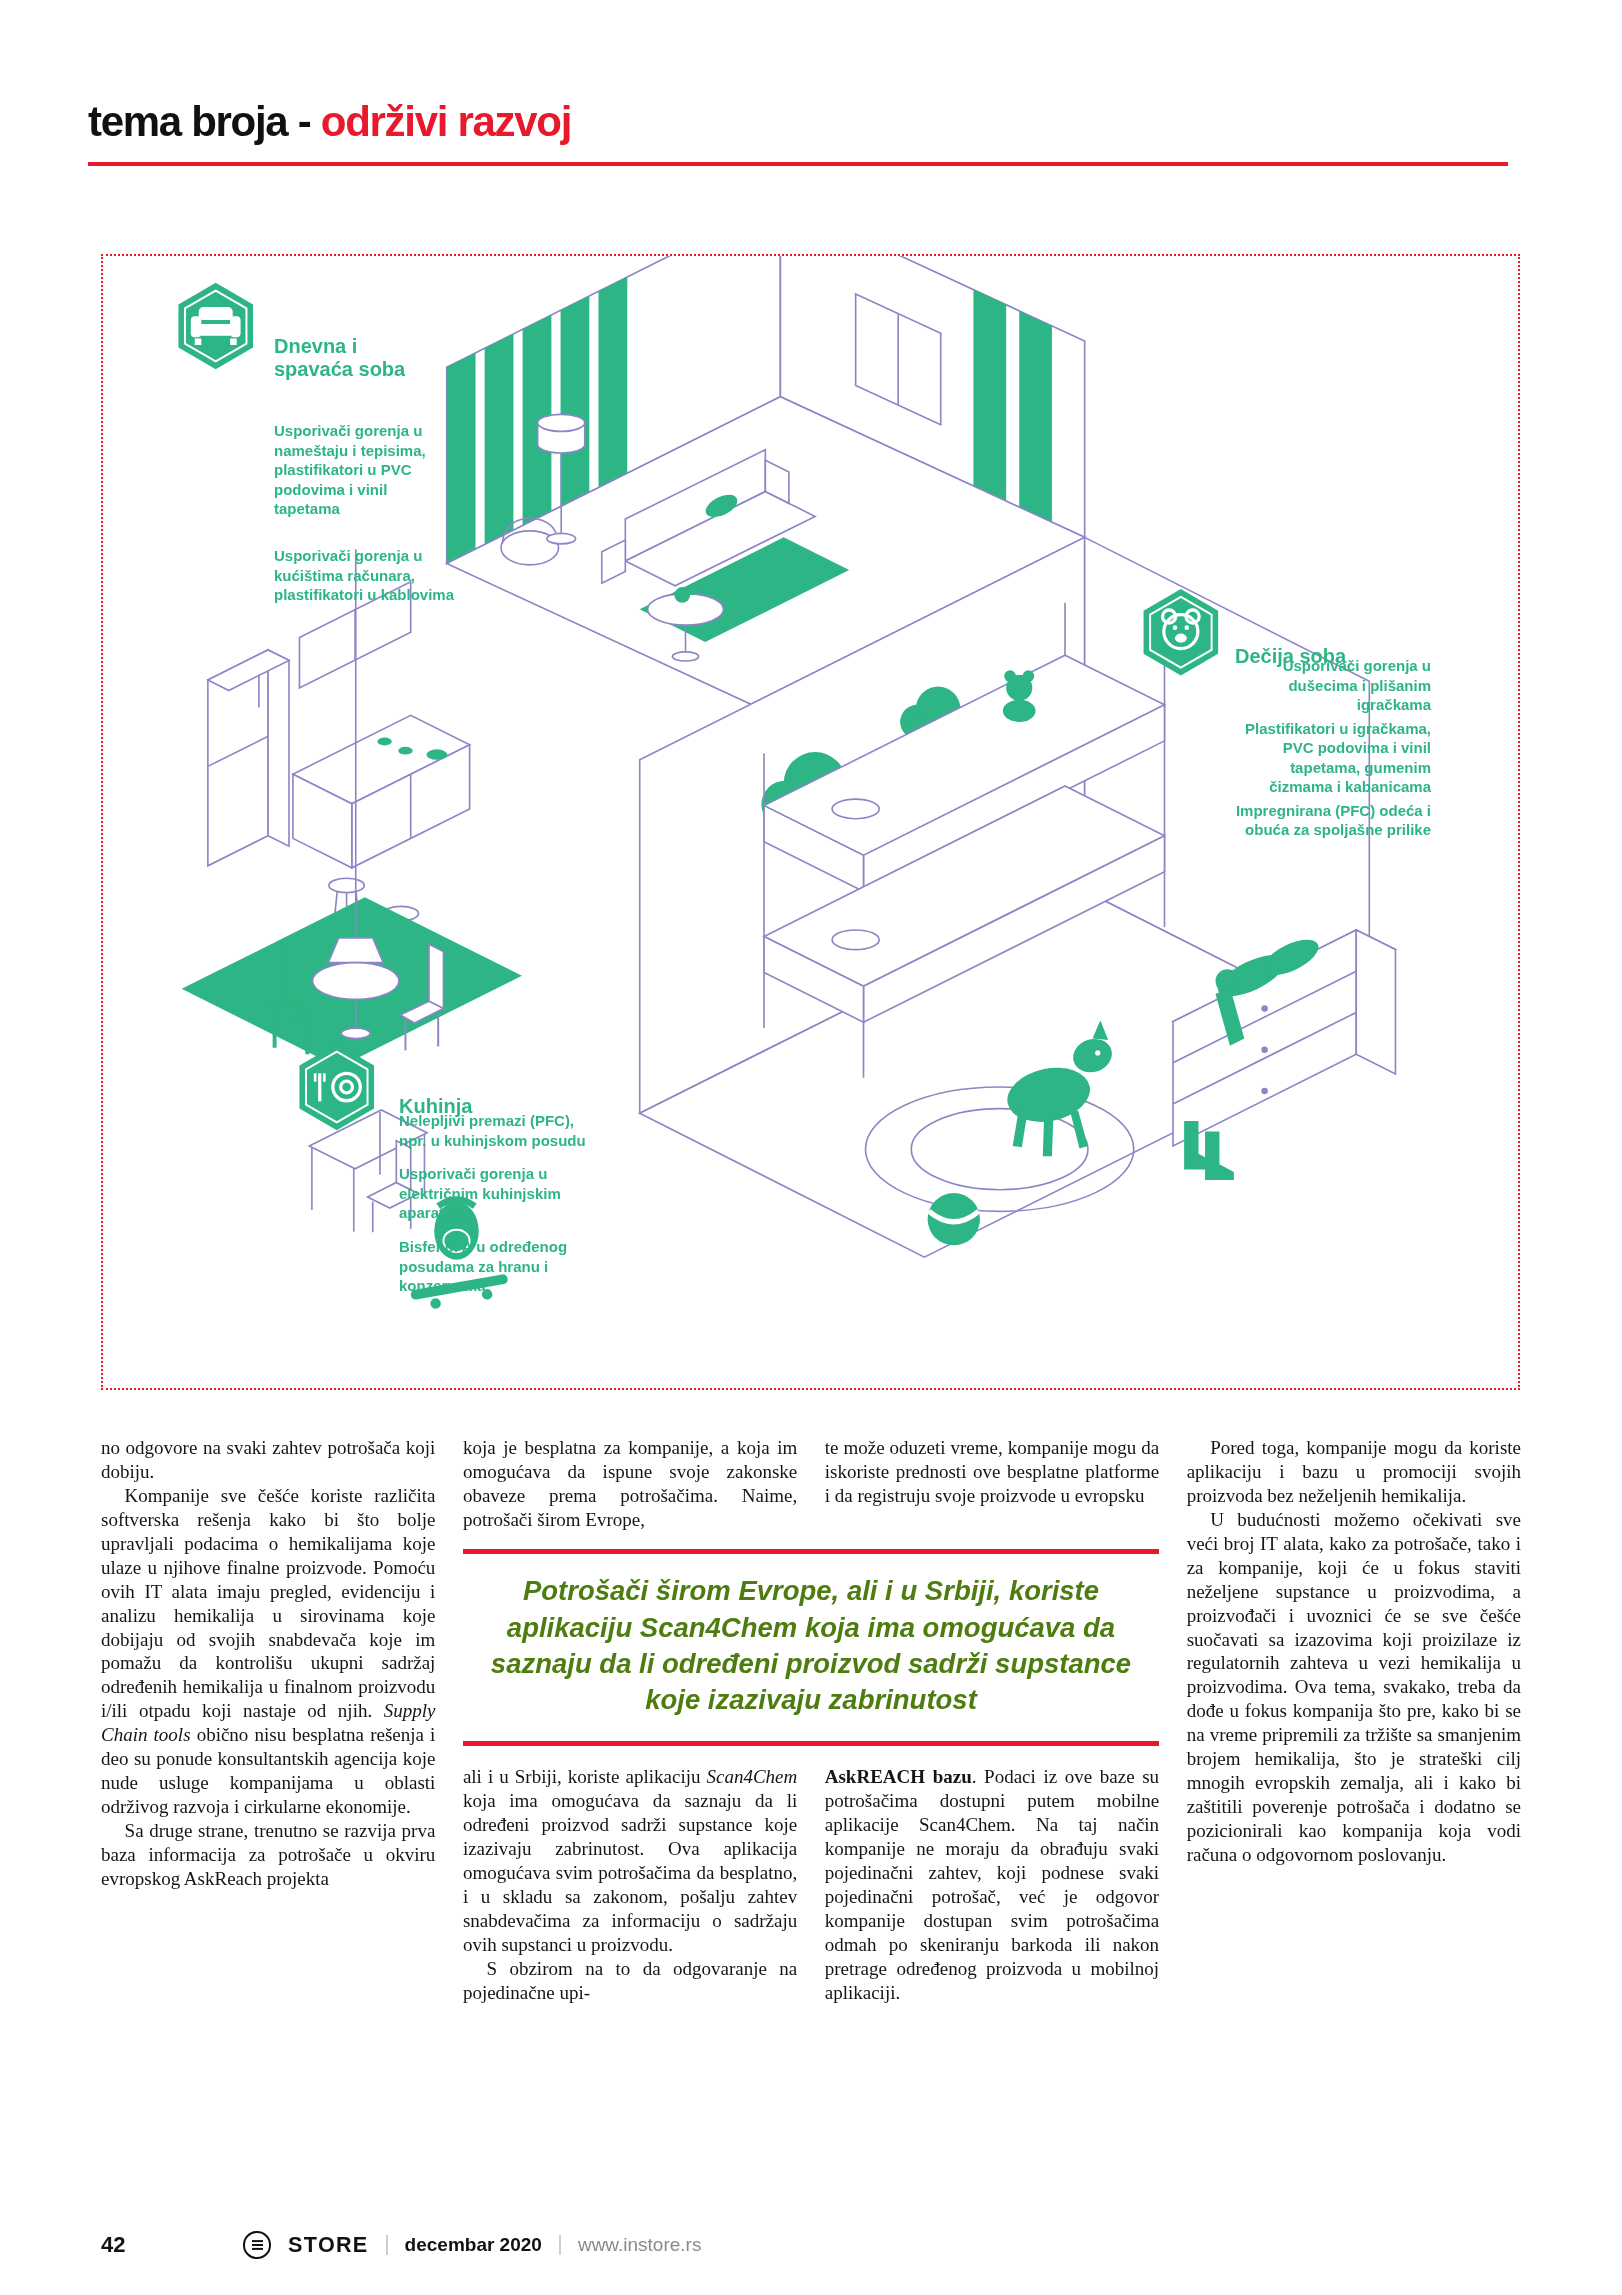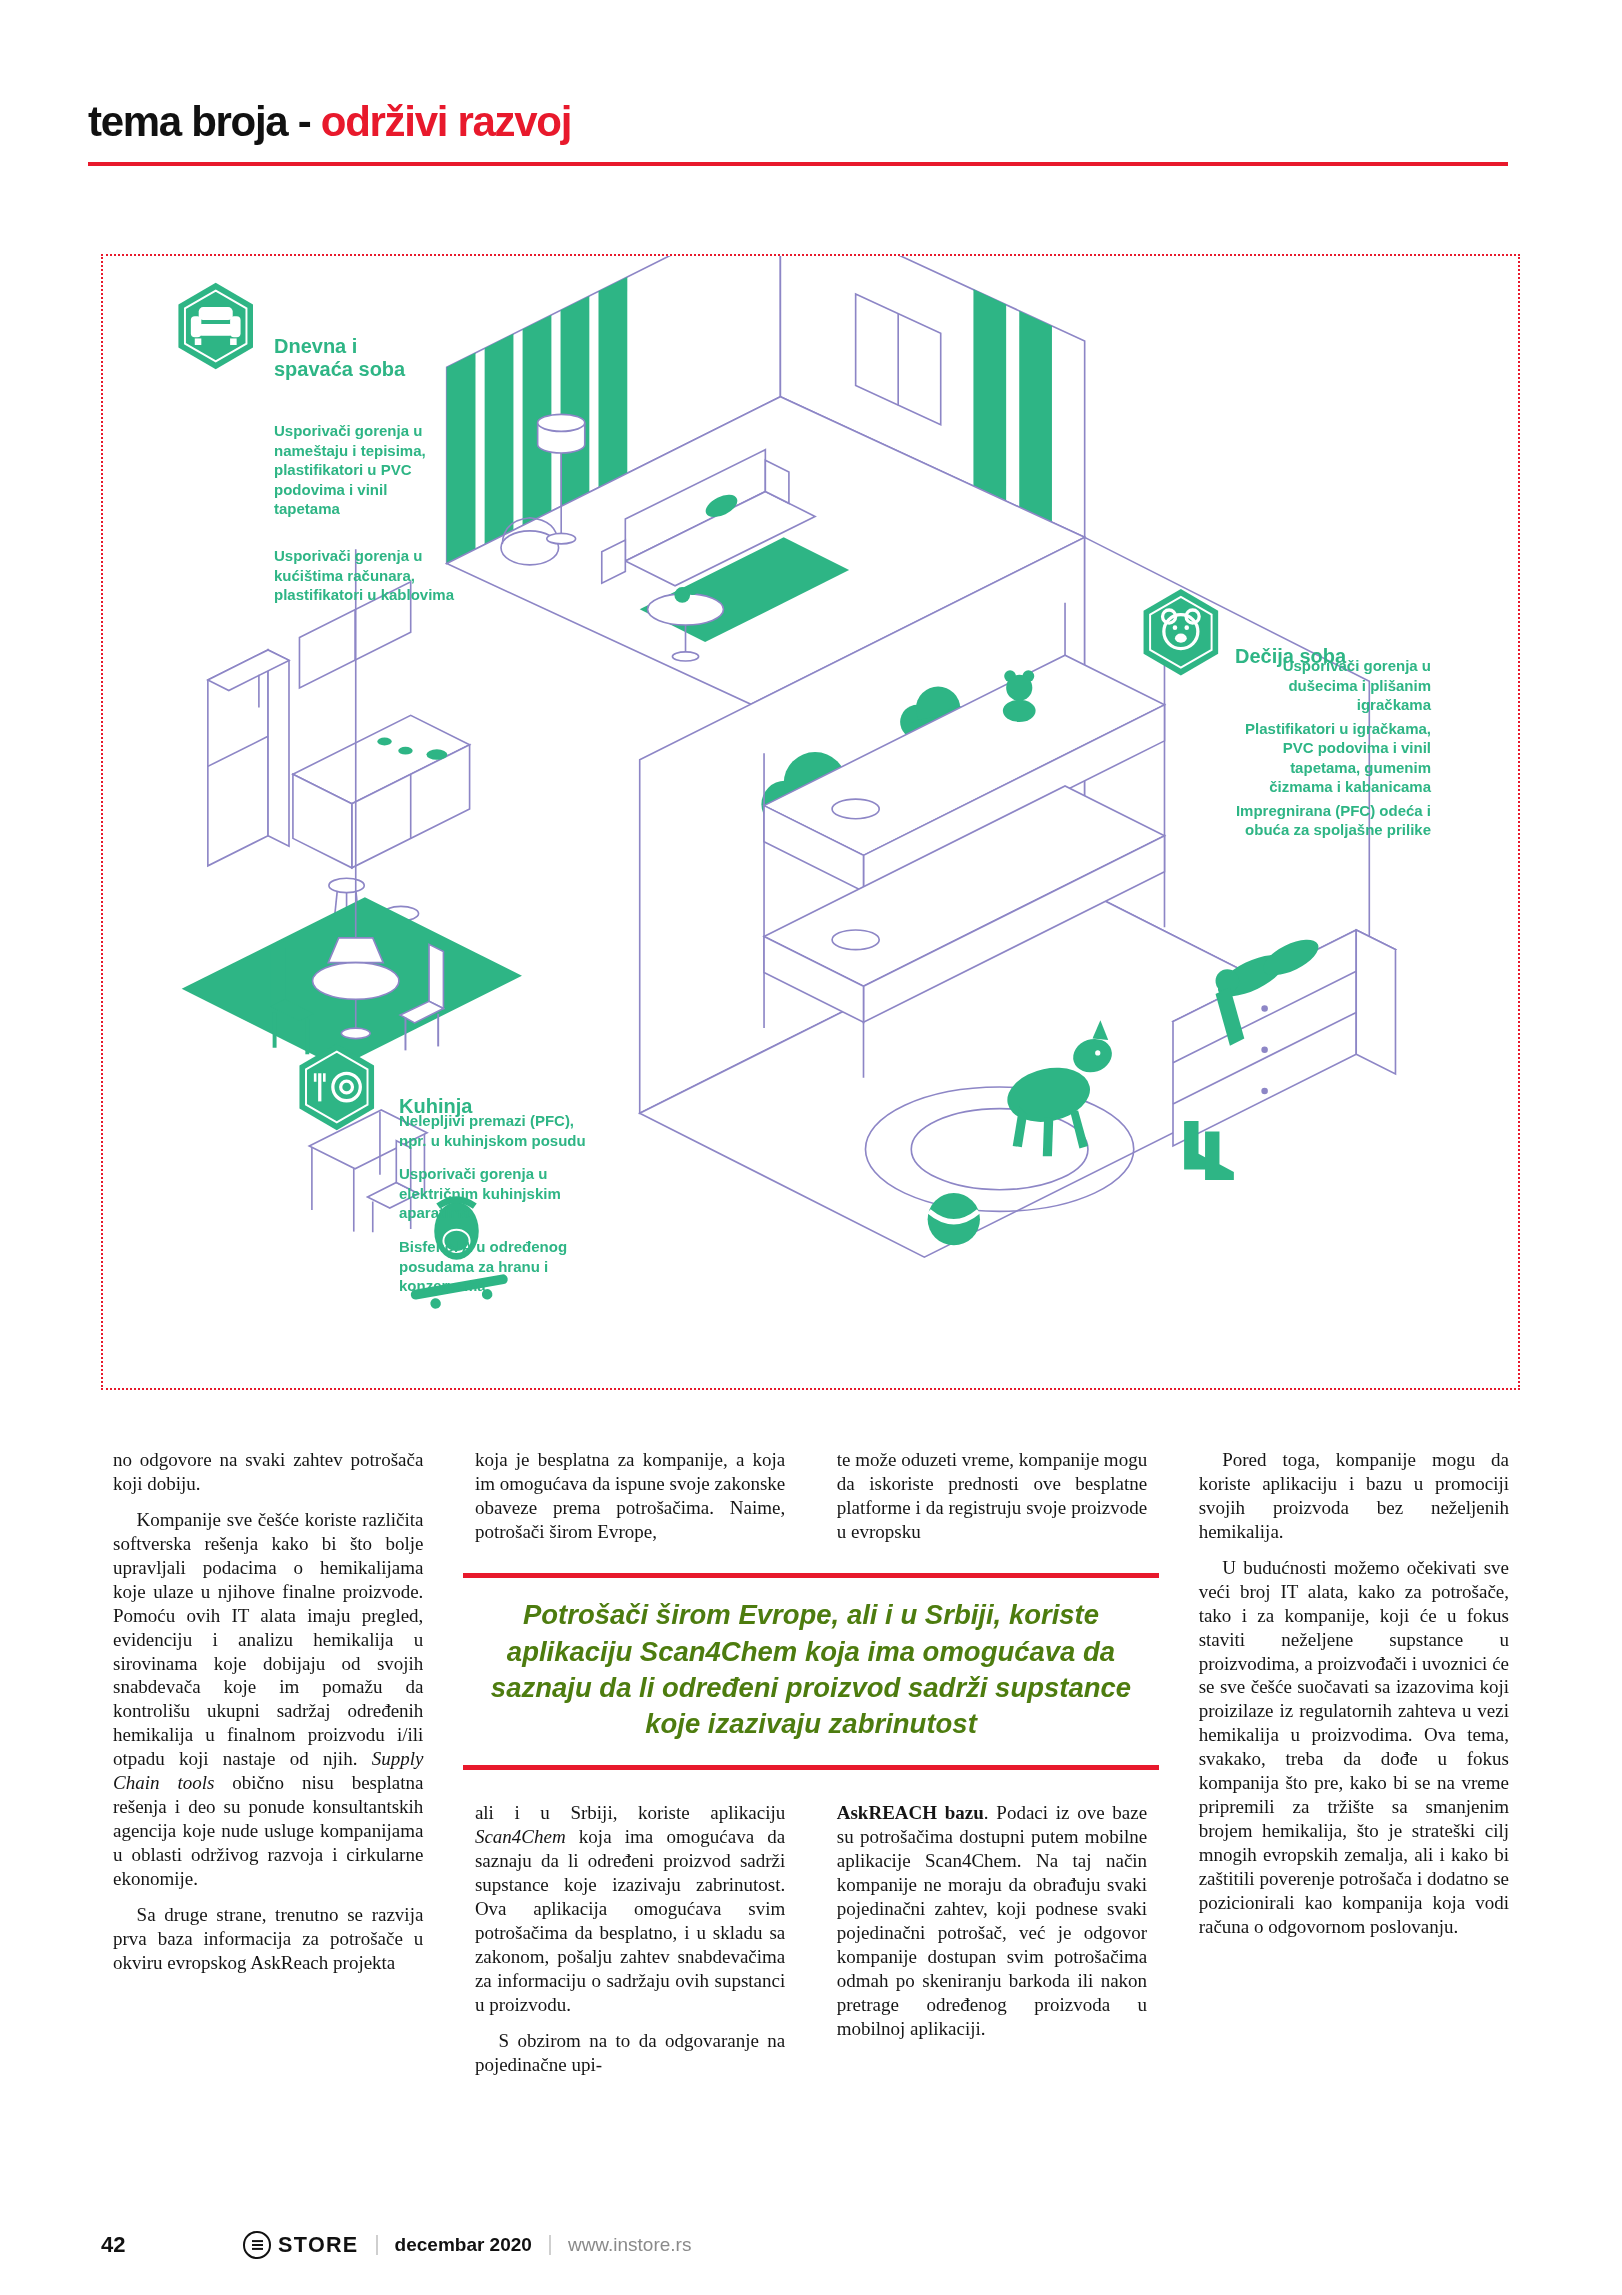--- a/index.html
+++ b/index.html
@@ -25,41 +25,41 @@
   .title-kids{left:1132px;top:361px;width:196px;}
   .items-kids{left:1132px;top:400px;width:196px;gap:4px;text-align:right;}
   .title-kitchen{left:296px;top:811px;width:196px;}
   .items-kitchen{left:296px;top:855px;width:203px;gap:14.4px;}
 
   
   .article{position:absolute;left:101px;top:1436px;width:1420px;
            display:grid;grid-template-columns:repeat(4,1fr);column-gap:27.5px;
            font-family:"Liberation Serif",serif;font-size:19px;line-height:1.26;
            text-align:justify;color:#151515;}
-  .article p{margin:12px;}
+  .article p{margin:0;}
   .article .indent{text-indent:23.6px;}
   .c1{grid-column:1;grid-row:1/4;}
   .c2t{grid-column:2;grid-row:1;}
   .c3t{grid-column:3;grid-row:1;}
   .pull-quote{grid-column:2/4;grid-row:2;margin:17px 0 19.6px;
               border-top:5.9px solid #e8192c;border-bottom:5.9px solid #e8192c;
               padding:19.6px 22px 22px;text-align:center;
               font-family:"Liberation Sans",sans-serif;font-style:italic;font-weight:bold;
               font-size:27.5px;line-height:1.32;color:#4d7c0f;}
   .c2b{grid-column:2;grid-row:3;}
   .c3b{grid-column:3;grid-row:3;}
   .c4{grid-column:4;grid-row:1/4;}
   .ital{font-style:italic;}
   .bold{font-weight:bold;}
 
   
   .footer{position:absolute;left:101px;top:2230px;width:1420px;height:30px;
           display:flex;align-items:center;}
   .pageno{font-size:22px;font-weight:bold;color:#111;}
-  .brand{display:flex;align-items:center;gap:7px;margin-left:118px;}
+  .brand{display:flex;align-items:center;gap:17px;margin-left:118px;}
   .logo-circle{width:23.6px;height:23.6px;border:2px solid #111;border-radius:50%;
                display:inline-flex;align-items:center;justify-content:center;}
   .logo-bars{width:10.5px;height:2px;background:#111;
              box-shadow:0 -3.9px 0 #111, 0 3.9px 0 #111;}
   .brand-name{font-size:21.6px;font-weight:bold;letter-spacing:1.3px;color:#111;}
   .sep{width:2px;height:19.6px;background:#cfcfcf;margin:0 17px;}
   .date{font-size:19px;font-weight:bold;color:#111;}
   .url{font-size:19px;color:#8a8a8a;}
 </style>
 </head>

